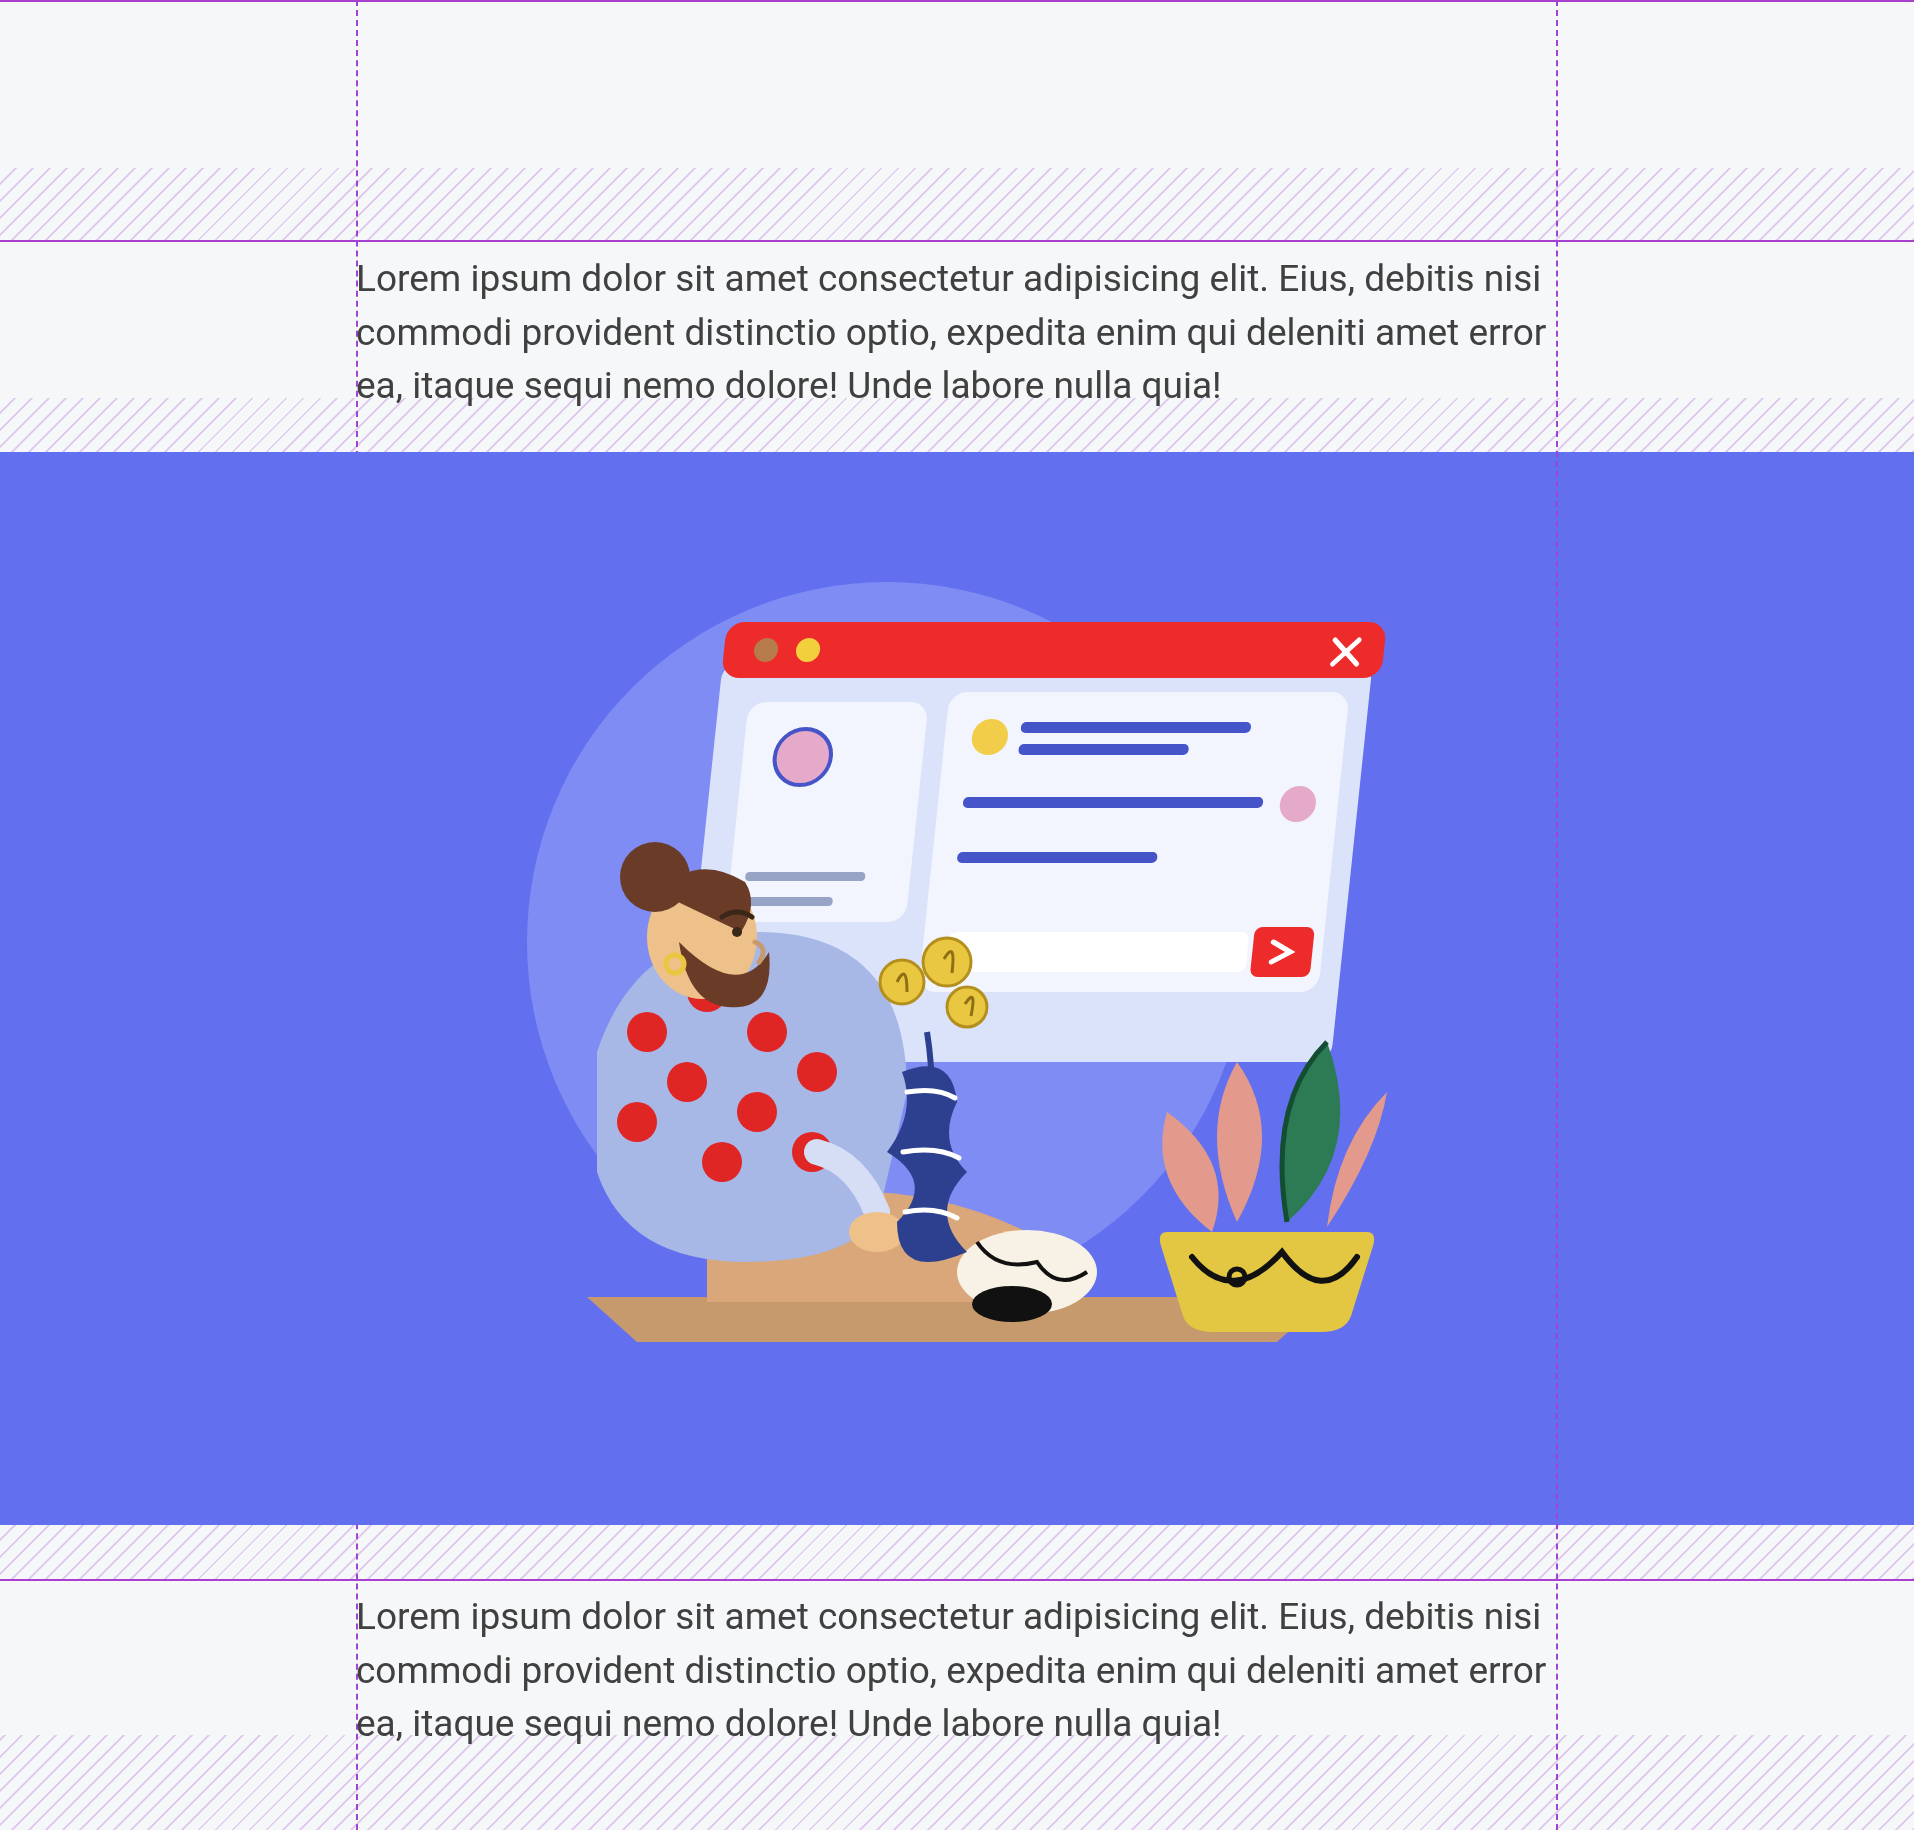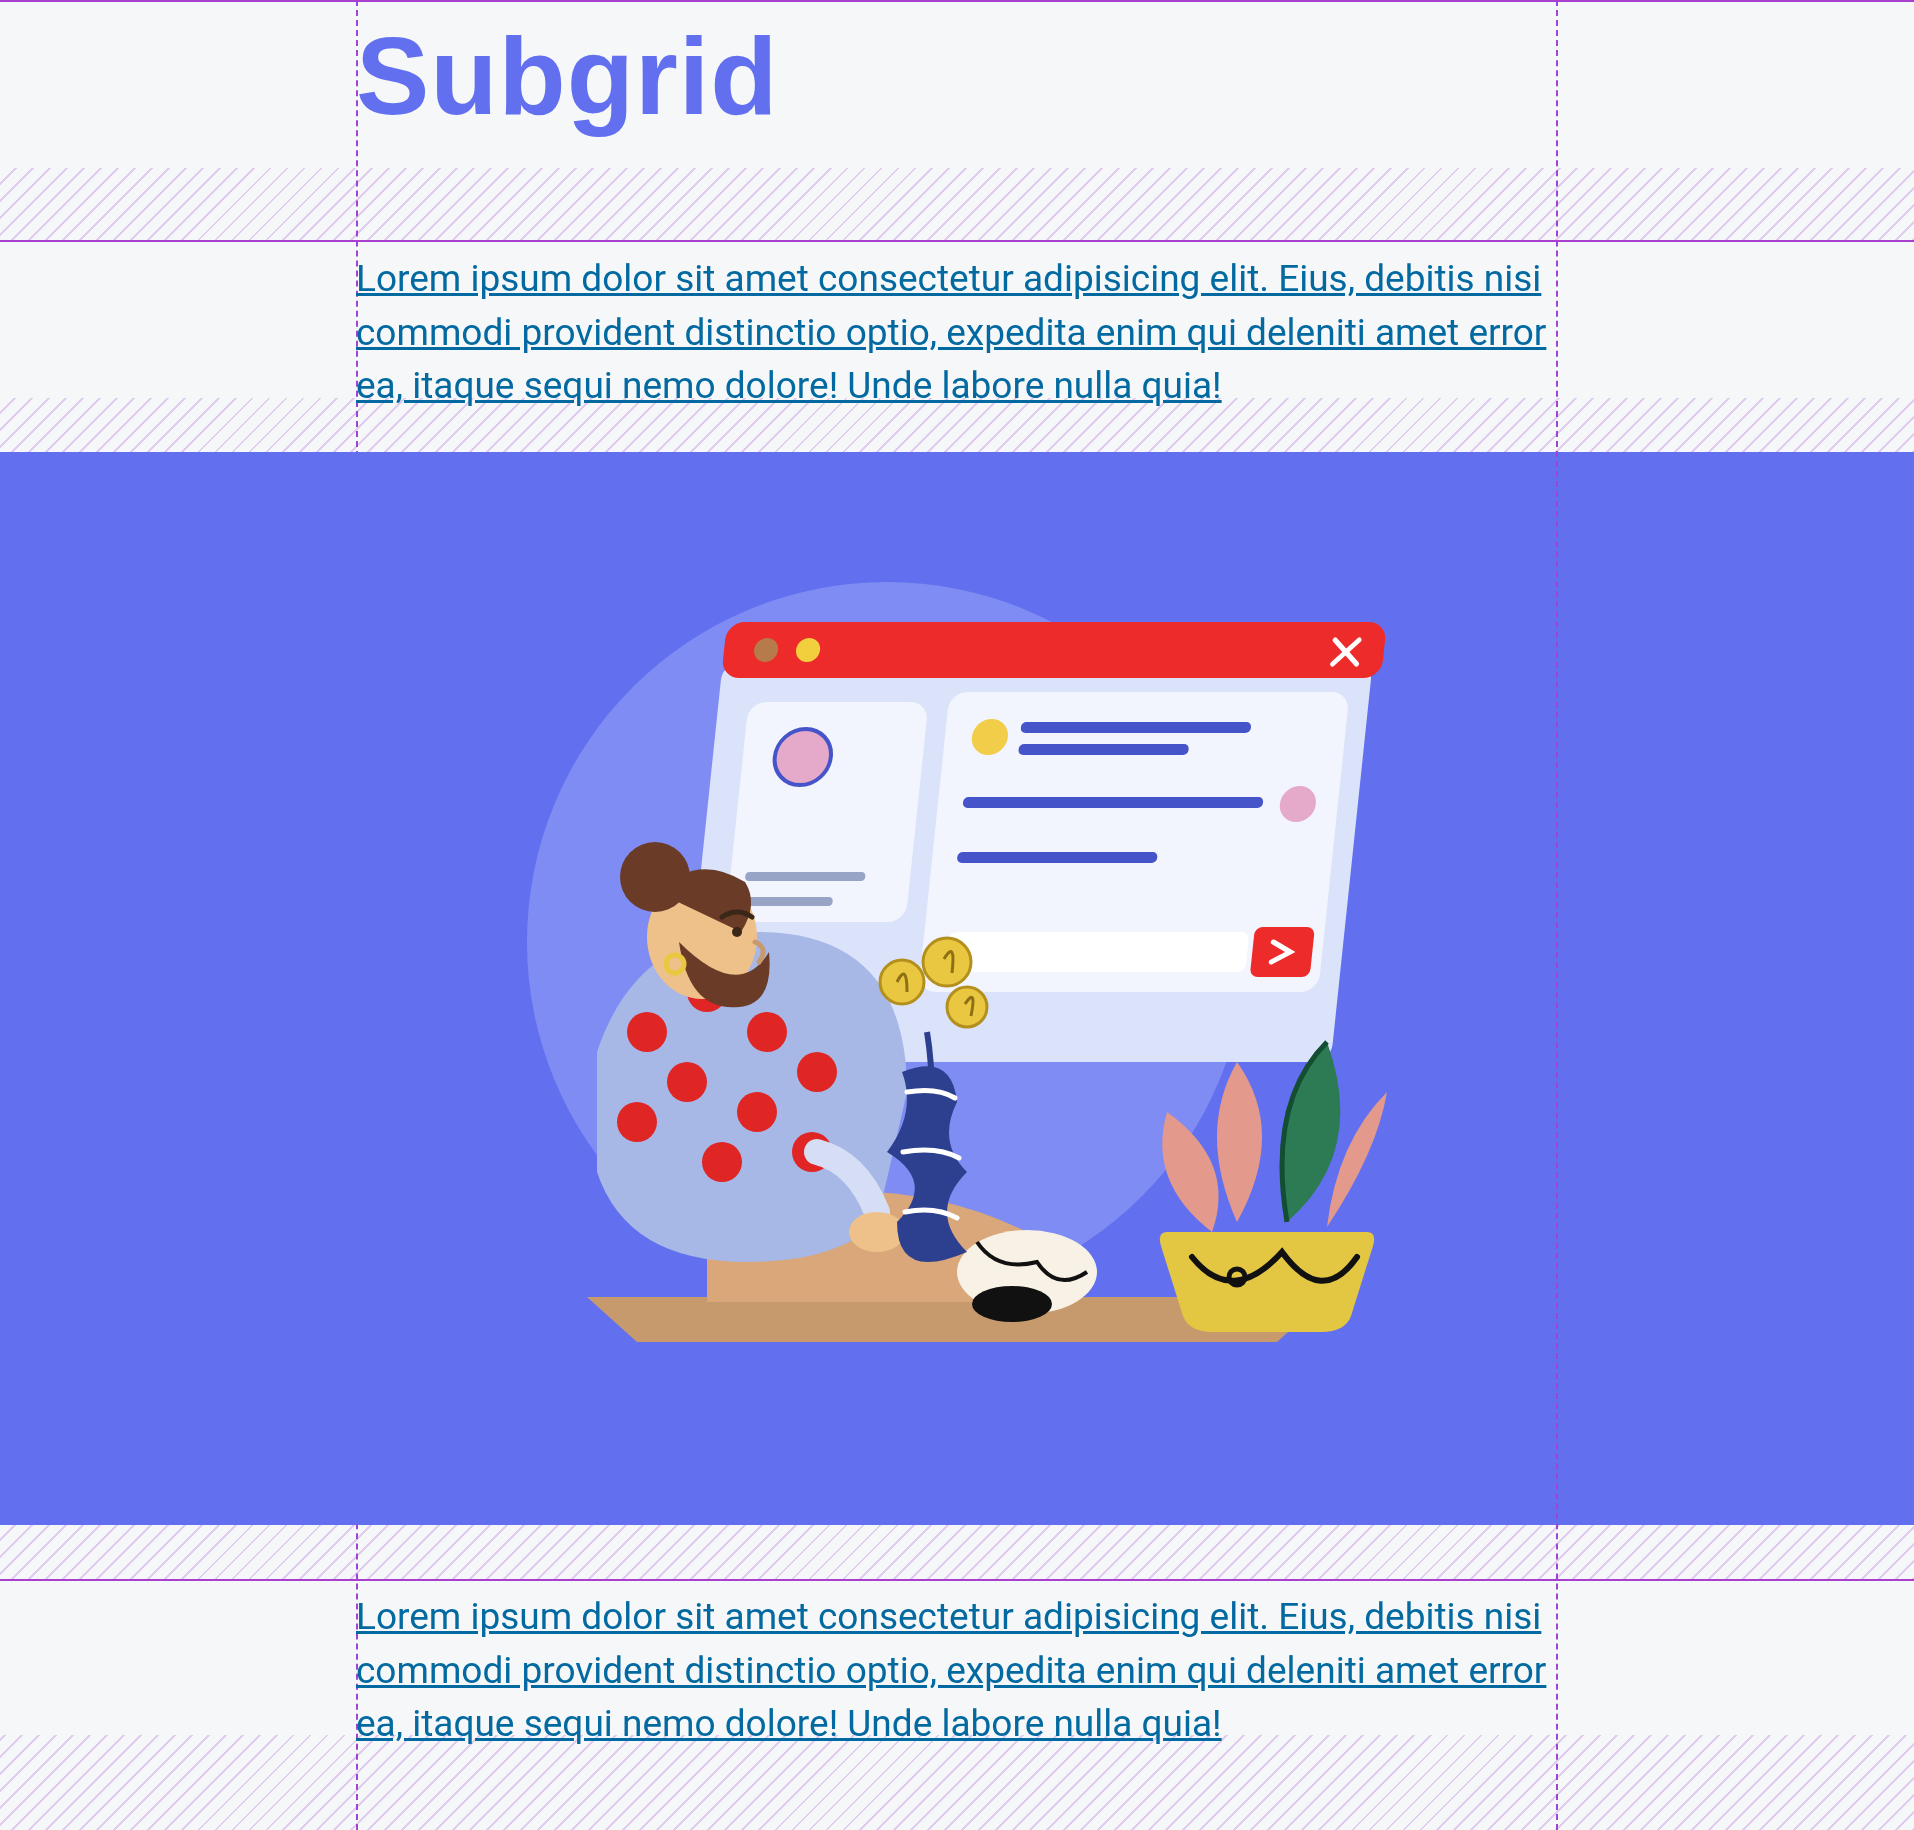--- a/index.html
+++ b/index.html
@@ -76,23 +76,22 @@
     color: #6270ef;
   }
 
   
   p.para {
     position: absolute;
     left: 0;
     width: 1202px;
     font-size: 37px;
     line-height: 1.45;
-    color: #0369a1;
+    color: #404040;
     font-weight: 400;
-    text-decoration: underline;
   }
   p.para1 { top: 252px; }
   p.para2 { top: 1590px; }
 
   
   .hero {
     position: absolute;
     left: -356px;   
     right: -356px;
     top: 452px;
@@ -118,21 +117,20 @@
   <div class="hatched band1"></div>
   <div class="hline ln2"></div>
   <div class="hatched band2"></div>
   <div class="hline ln3"></div>
   <div class="hatched band3"></div>
   <div class="hline ln4"></div>
   <div class="hatched band4"></div>
 
   <div class="middle">
 
-    <h1 class="title">Subgrid</h1>
 
     <p class="para para1">Lorem ipsum dolor sit amet consectetur adipisicing elit. Eius, debitis nisi commodi provident distinctio optio, expedita enim qui deleniti amet error ea, itaque sequi nemo dolore! Unde labore nulla quia!</p>
 
     <div class="hero">
       <svg viewBox="0 0 1000 900">
 
         <circle cx="430" cy="430" r="360" fill="#7f8cf3"></circle>
 
         <g transform="translate(270,110) skewX(-6)">
 

